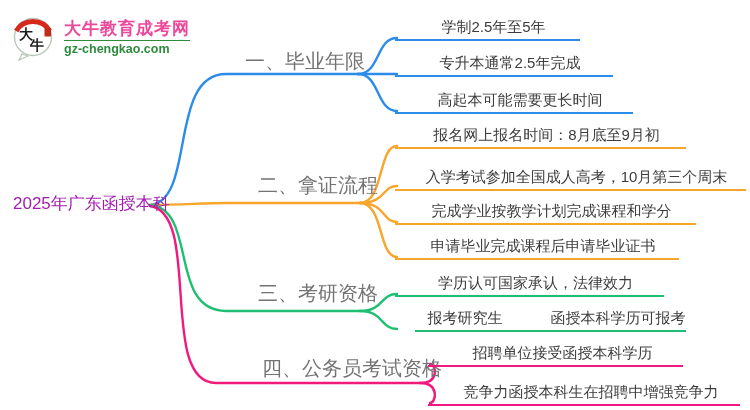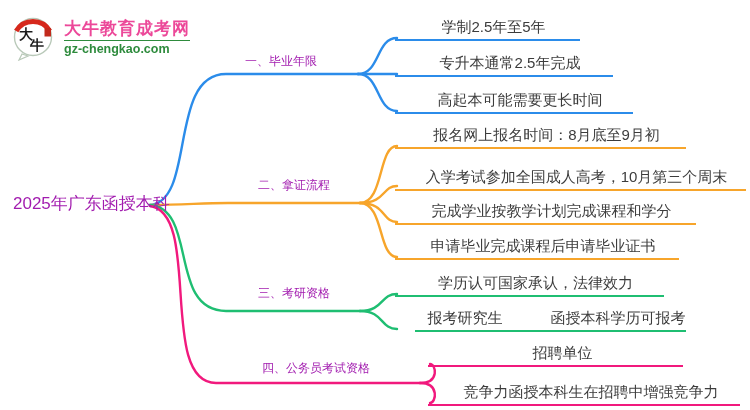--- a/index.html
+++ b/index.html
@@ -12,21 +12,21 @@
   .logo-text{display:flex;flex-direction:column;}
   .logo-title{font-size:17px;font-weight:bold;color:#ec4899;letter-spacing:1px;line-height:20px;}
   .logo-divider{height:1px;background:#2E8B3D;margin:1px 0 1px 0;}
   .logo-domain{font-size:12.5px;font-weight:bold;color:#2E8B3D;line-height:14px;}
 
   
   .root{position:absolute;left:13px;top:190px;width:140px;font-size:17px;line-height:27px;
         color:#a21caf;white-space:nowrap;}
 
   
-  .branch{position:absolute;font-size:12px;line-height:20px;color:#a21caf;white-space:nowrap;}
+  .branch{position:absolute;font-size:20px;line-height:20px;color:#737373;white-space:nowrap;}
   .b1{left:245px;top:51px;}
   .b2{left:258px;top:175px;}
   .b3{left:258px;top:283px;}
   .b4{left:262px;top:358px;font-family:Liberation Serif, serif;}
 
   
   .row{position:absolute;height:24px;display:flex;justify-content:center;
        align-items:flex-end;padding-bottom:2px;box-sizing:content-box;
        font-size:15px;white-space:nowrap;}
   .row .rl{padding-left:12px;}
@@ -128,19 +128,20 @@
     <span class="rl">学历认可</span>
     <span class="rv">国家承认，法律效力</span>
   </div>
   <div class="row u-green" style="left:415px;top:304px;width:271px;gap:48px;">
     <span class="rl">报考研究生</span>
     <span class="rv">函授本科学历可报考</span>
   </div>
 
   <div class="row ind u-pink" style="left:428px;top:339px;width:255px;">
     <span class="rl">招聘单位</span>
+    <span class="rv">接受函授本科学历</span>
   </div>
   <div class="row ind u-pink" style="left:428px;top:378px;width:312px;">
     <span class="rl">竞争力</span>
     <span class="rv">函授本科生在招聘中增强竞争力</span>
   </div>
 
 </div>
 
 </body></html>

